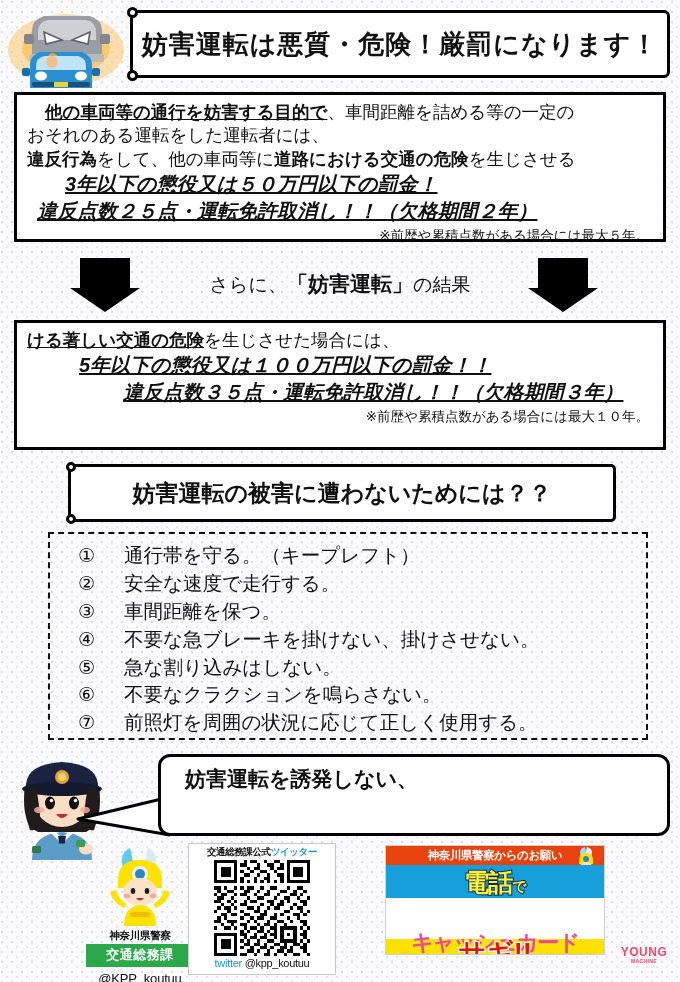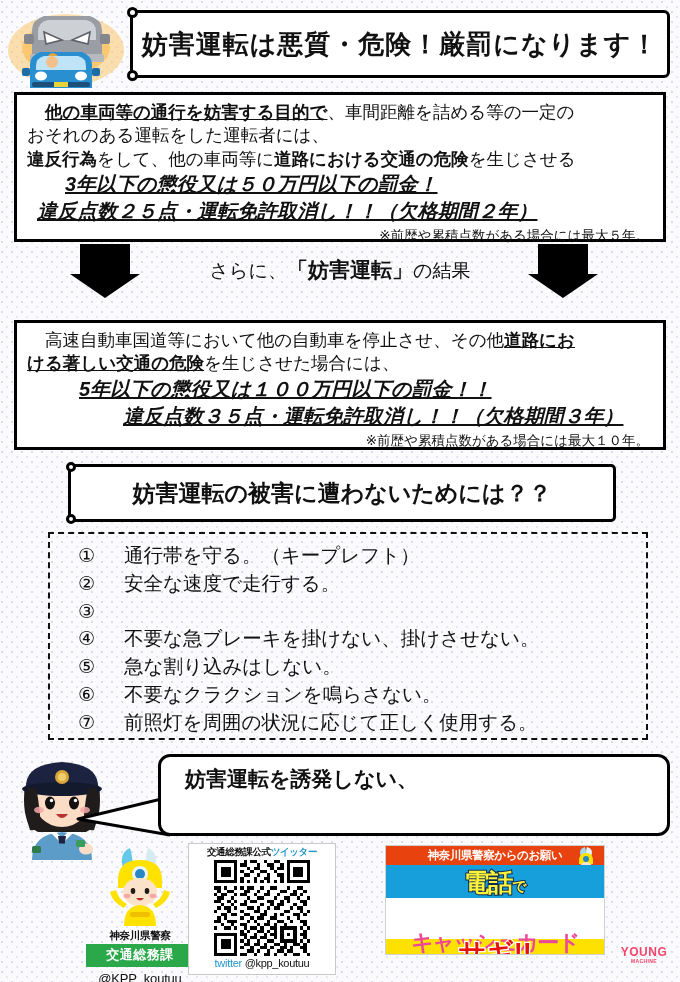--- a/index.html
+++ b/index.html
@@ -108,21 +108,21 @@
     font-size: 13.5px;
     color: #111;
     text-align: right;
     margin: 2px 4px 0 0;
     white-space: nowrap;
   }
 
   
   .arrow-row {
     position: absolute;
-    left: 0; top: 232px;
+    left: 0; top: 246px;
     width: 680px; height: 70px;
   }
   .big-arrow {
     position: absolute;
     top: 12px;
     width: 70px; height: 54px;
   }
   .big-arrow.left  { left: 70px; }
   .big-arrow.right { left: 528px; }
   .arrow-caption {
@@ -442,21 +442,20 @@
     <svg class="big-arrow left" viewBox="0 0 70 54">
       <path d="M10 0 H60 V30 H70 L35 54 L0 30 H10 Z" fill="#000000"></path>
     </svg>
     <div class="arrow-caption"><span>さらに、</span><span class="strong">「妨害運転」</span><span>の結果</span></div>
     <svg class="big-arrow right" viewBox="0 0 70 54">
       <path d="M10 0 H60 V30 H70 L35 54 L0 30 H10 Z" fill="#000000"></path>
     </svg>
   </div>
 
   <div class="lawbox" id="lawbox2">
-    <p class="law-p indent"><span>高速自動車国道等において他の自動車を停止させ、その他</span><span class="u">道路にお</span></p>
     <p class="law-p"><span class="u">ける著しい交通の危険</span><span>を生じさせた場合には、</span></p>
     <p class="penalty p3">5年以下の懲役又は１００万円以下の罰金！！</p>
     <p class="penalty p4">違反点数３５点・運転免許取消し！！（欠格期間３年）</p>
     <p class="note">※前歴や累積点数がある場合には最大１０年。</p>
   </div>
 
   <div class="q-banner">
     <span class="q-banner-text">妨害運転の被害に遭わないためには？？</span>
   </div>
 
@@ -464,20 +463,21 @@
     <div class="tip">
       <span class="tip-num">①</span>
       <span class="tip-text">通行帯を守る。（キープレフト）</span>
     </div>
     <div class="tip">
       <span class="tip-num">②</span>
       <span class="tip-text">安全な速度で走行する。</span>
     </div>
     <div class="tip">
       <span class="tip-num">③</span>
+      <span class="tip-text">車間距離を保つ。</span>
     </div>
     <div class="tip">
       <span class="tip-num">④</span>
       <span class="tip-text">不要な急ブレーキを掛けない、掛けさせない。</span>
     </div>
     <div class="tip">
       <span class="tip-num">⑤</span>
       <span class="tip-text">急な割り込みはしない。</span>
     </div>
     <div class="tip">

